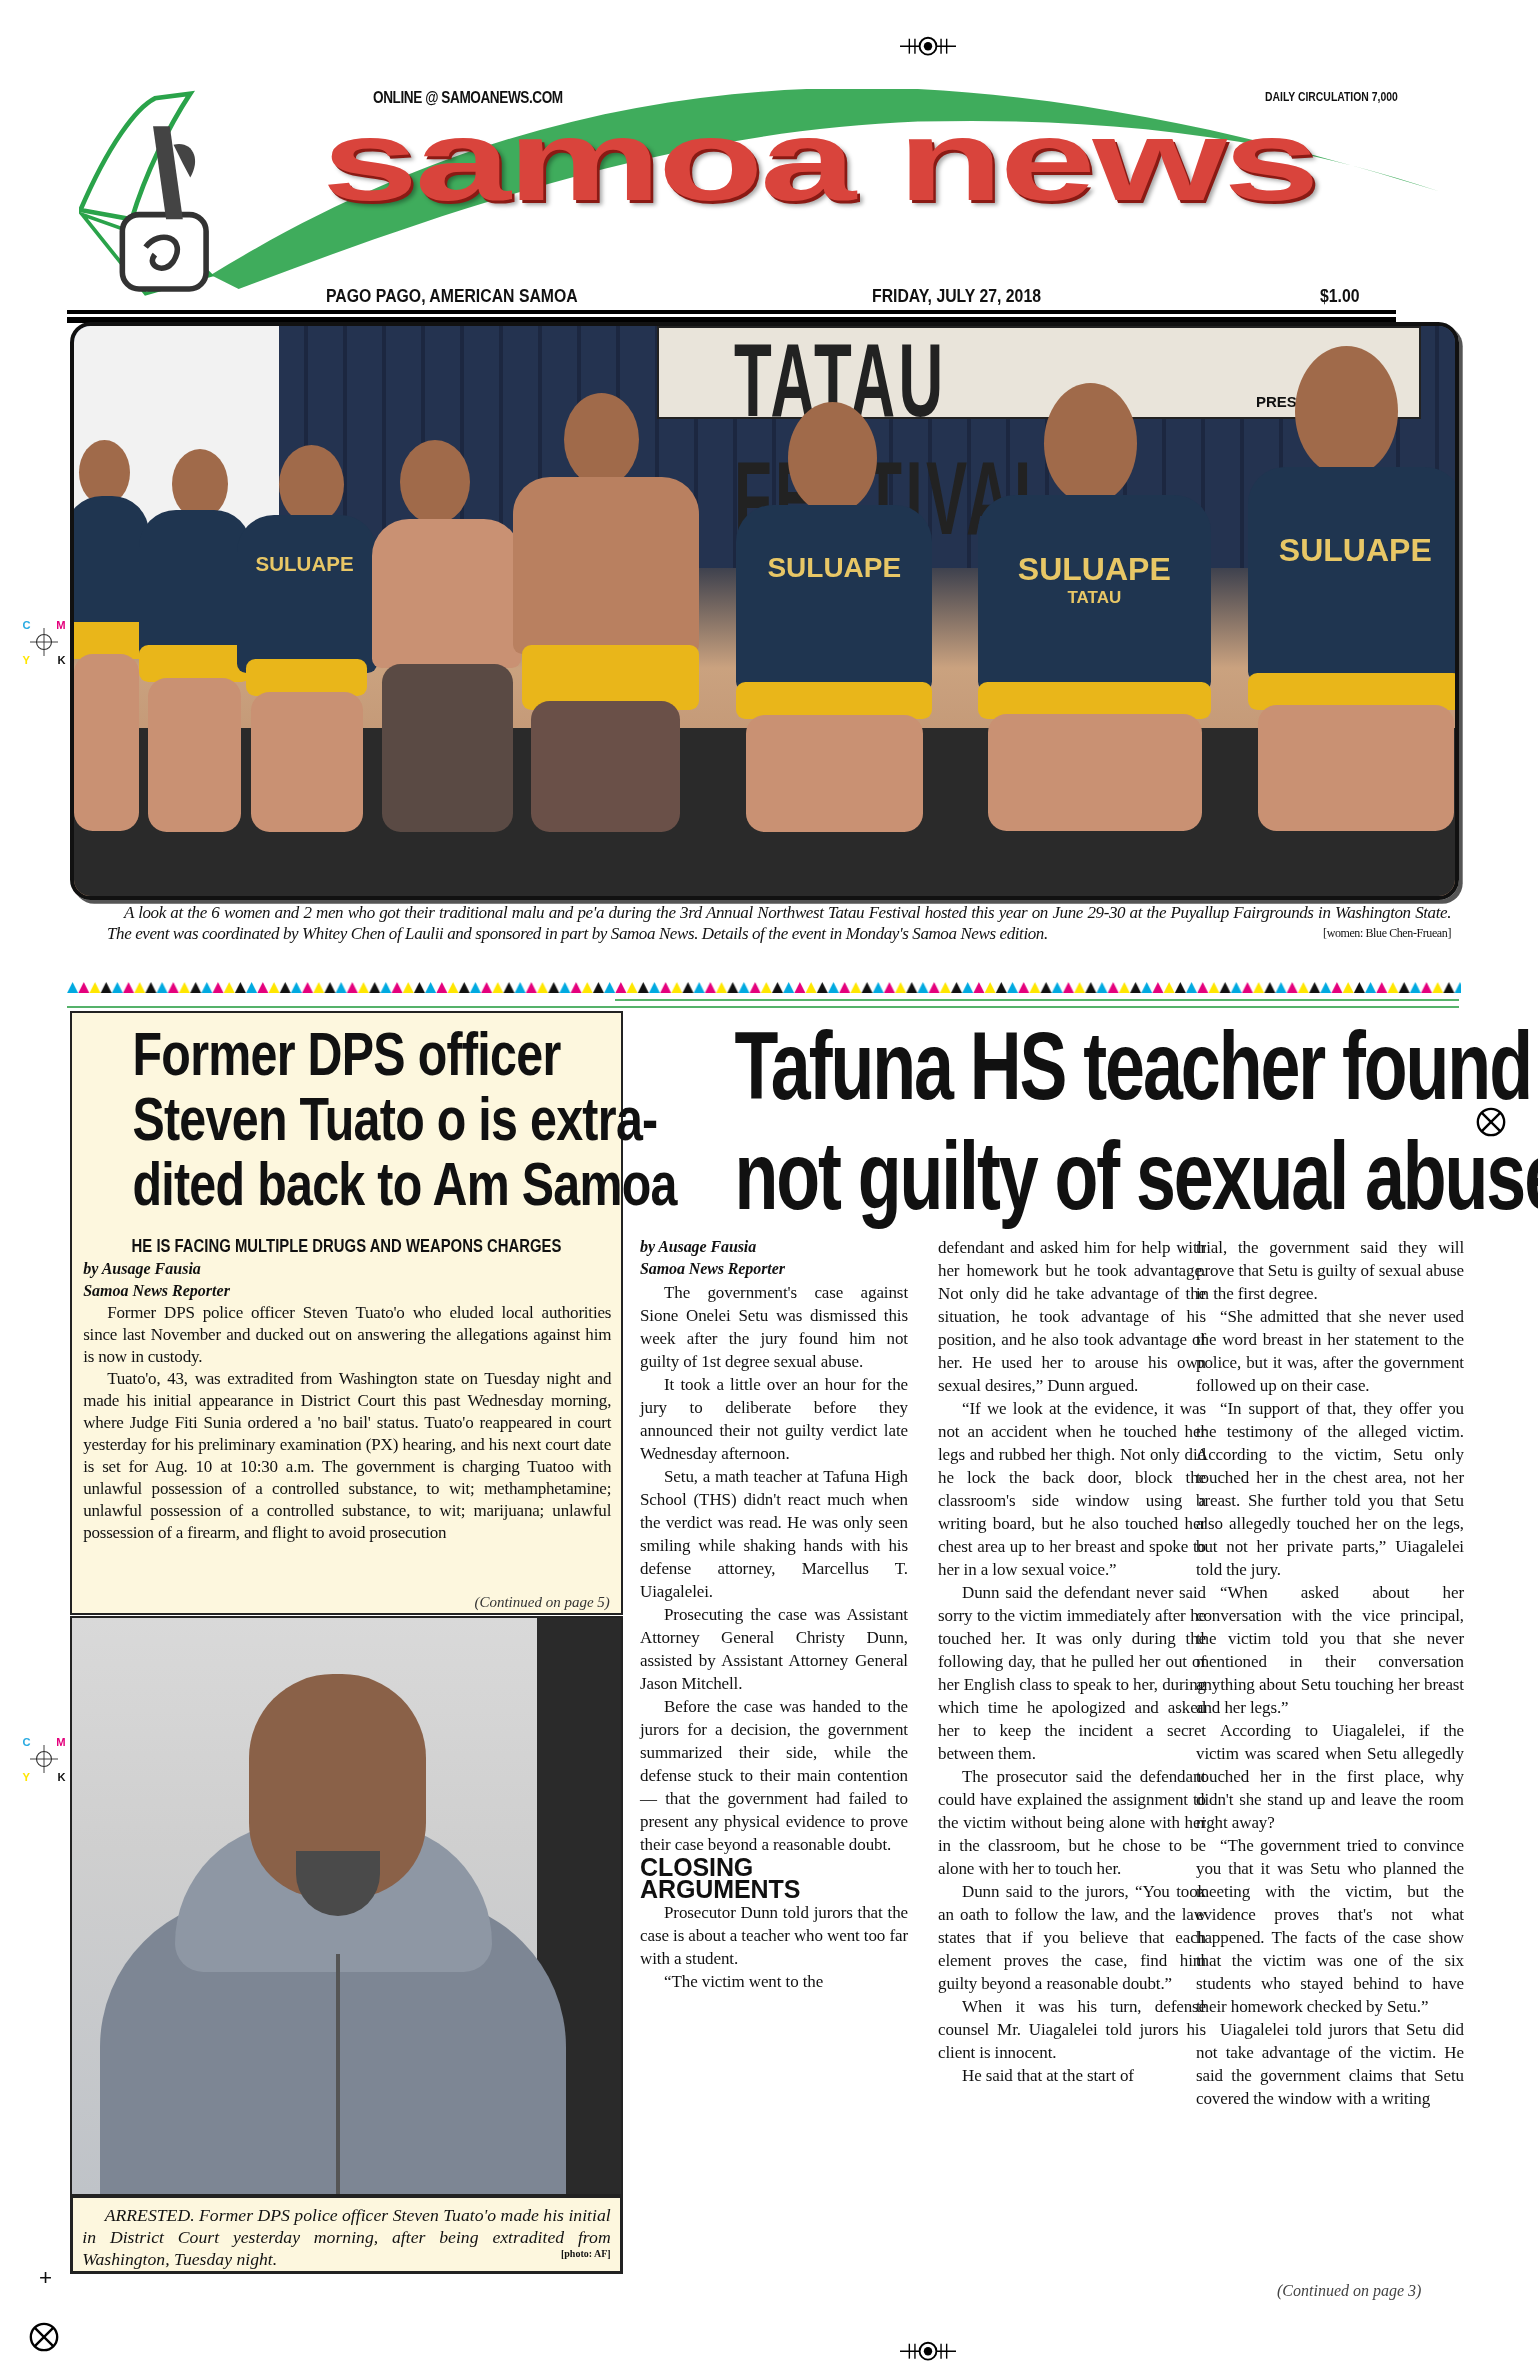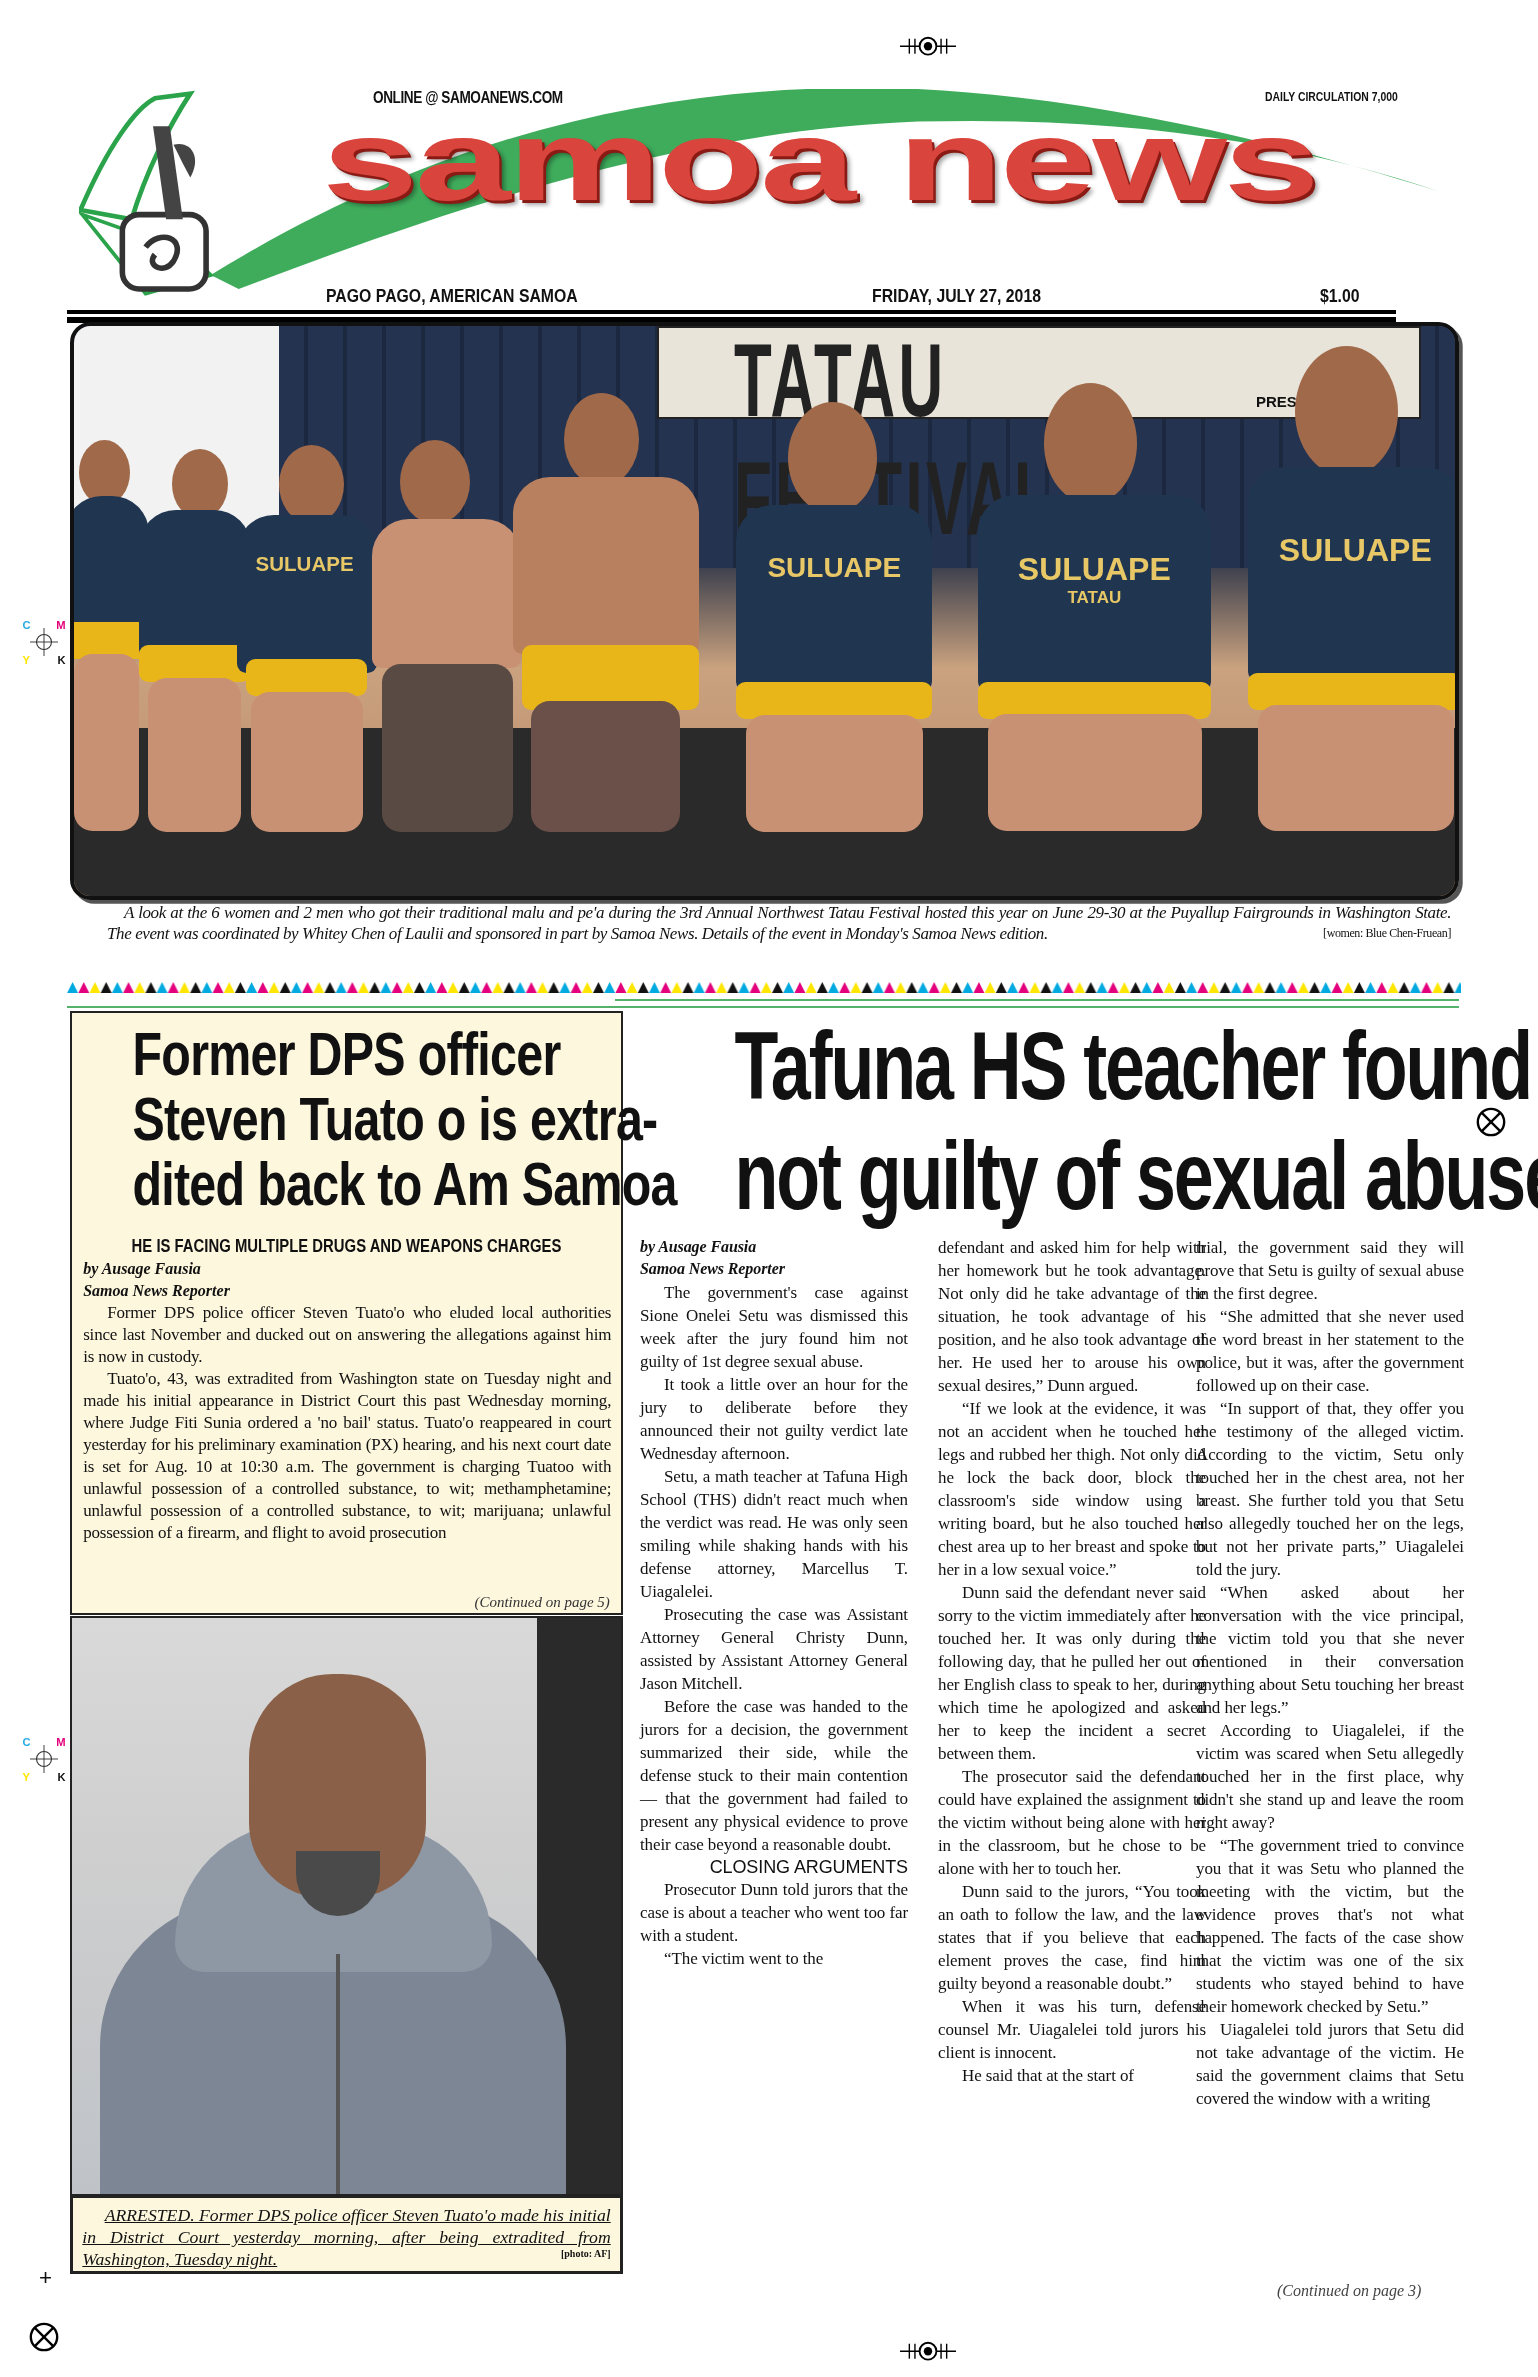--- a/index.html
+++ b/index.html
@@ -62,33 +62,33 @@
 
   .arrest-photo { left: 70px; top: 1616px; width: 553px; height: 580px; border: 2.8px solid #222; overflow: hidden; background: linear-gradient(180deg,#d9d9d9 0%,#cfcfcf 40%,#bfc3c8 100%); }
   .arrest-photo .bg-r { position: absolute; right: 0; top: 0; width: 84px; height: 100%; background: #2a2a2a; }
   .arrest-photo .torso { position: absolute; left: 28px; top: 280px; width: 466px; height: 317px; background: #7d8694; border-radius: 149px 149px 0 0; }
   .arrest-photo .hood { position: absolute; left: 103px; top: 205px; width: 317px; height: 149px; background: #8e97a4; border-radius: 158px 158px 37px 37px; }
   .arrest-photo .face { position: absolute; left: 177px; top: 56px; width: 177px; height: 224px; background: #8a6148; border-radius: 84px 84px 75px 75px; }
   .arrest-photo .beard { position: absolute; left: 224px; top: 233px; width: 84px; height: 65px; background: #4a4a4a; border-radius: 0 0 42px 42px; }
   .arrest-photo .zip { position: absolute; left: 264px; top: 336px; width: 3.7px; height: 261px; background: #555; }
 
   .arrest-cap { left: 70px; top: 2195px; width: 553px; height: 79px; background: #fdf7de; border: 3.7px solid #222; padding: 5.6px 9.3px; font-style: italic; font-size: 17.7px; line-height: 22.4px; text-align: justify; }
-  .arrest-cap .txt { text-indent: 22.4px; display: block; text-decoration: underline; }
+  .arrest-cap .txt { text-indent: 22.4px; display: block; }
   .arrest-cap .credit { position: absolute; right: 9.3px; bottom: 5.6px; font-style: normal; font-weight: bold; font-size: 10px; }
 
   
   .main-head { left: 626px; top: 1011px; width: 834px; text-align: center; font-family: "Liberation Sans", sans-serif; font-weight: bold; font-size: 97px; line-height: 110px; letter-spacing: -2.8px; transform: scaleX(0.74); transform-origin: center top; white-space: nowrap; }
   .col { top: 1236px; width: 268px; font-size: 17px; line-height: 23px; text-align: justify; letter-spacing: -0.1px; }
   .col p { text-indent: 24px; }
   .col p.noind { text-indent: 0; }
   .col1 { left: 640px; }
   .col2 { left: 938px; }
   .col3 { left: 1196px; }
   .byline-main { font-style: italic; font-weight: bold; font-size: 16px; line-height: 22.4px; }
-  .subhead { font-family: "Liberation Sans", sans-serif; font-weight: normal; font-size: 18px; text-align: right; line-height: 22.4px; }
+  .subhead { font-family: "Liberation Sans", sans-serif; font-weight: bold; font-size: 25px; text-align: left; line-height: 22.4px; }
   .main-cont { left: 1277px; top: 2282px; font-style: italic; font-size: 16px; color: #444; }
 
   .xmark { width: 32px; height: 32px; }
   .plus { left: 39px; top: 2265px; font-size: 22.4px; font-family: "Liberation Sans", sans-serif; }
 </style>
 </head>
 <body>
 
 <svg class="abs reg-top" viewBox="0 0 60 24">
   <line x1="0" y1="12" x2="60" y2="12" stroke="#000" stroke-width="1.5"></line>

